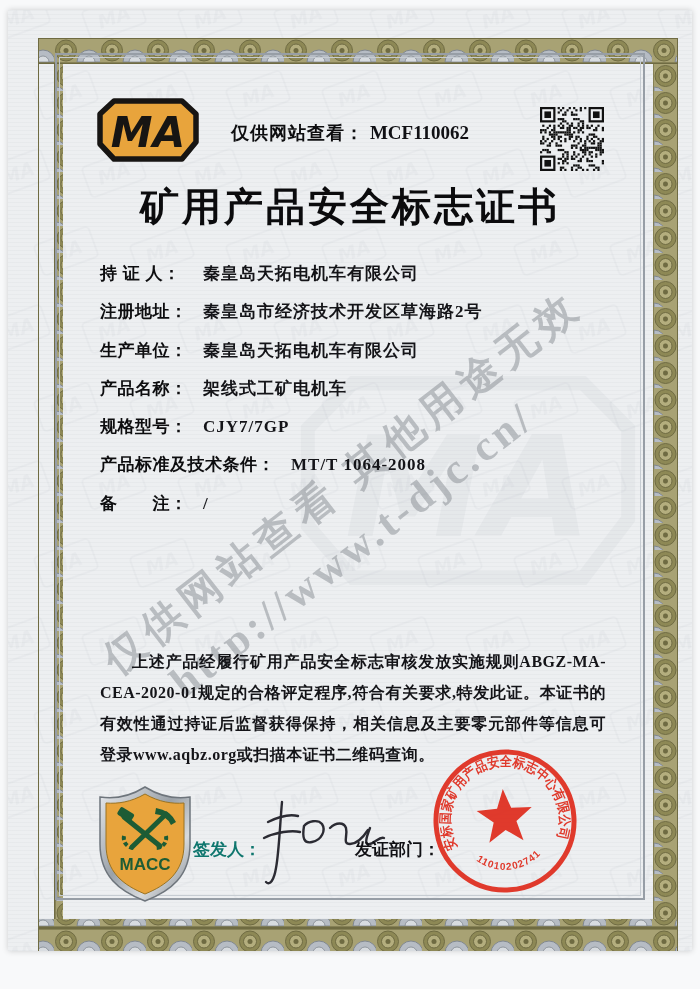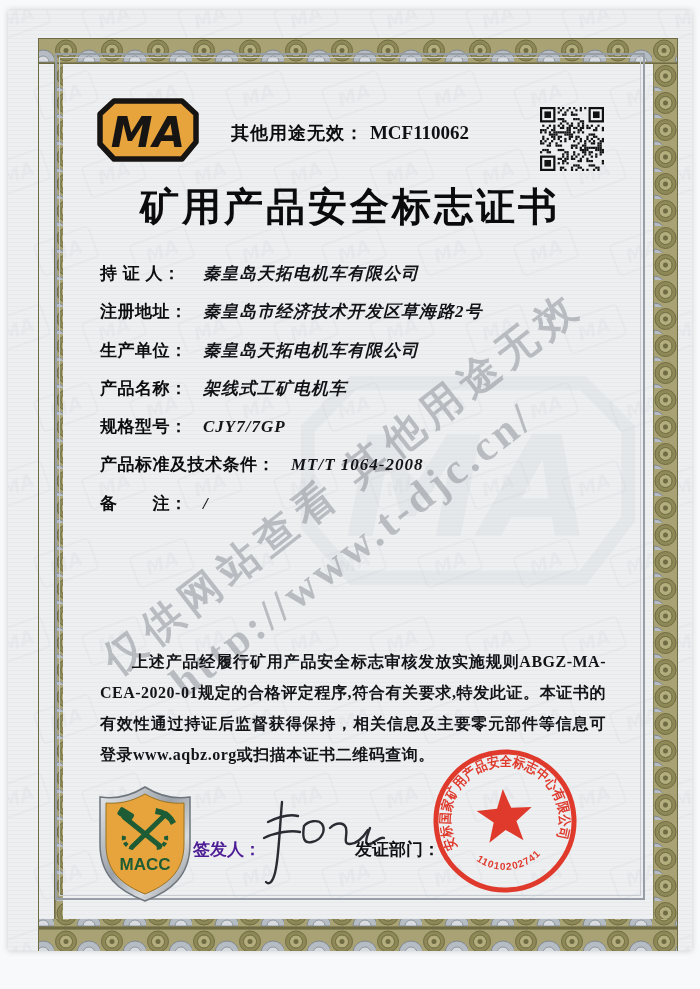--- a/index.html
+++ b/index.html
@@ -29,31 +29,31 @@
   #cert-no{position:absolute;left:0;right:0;top:111px;text-align:center;}
   #cert-no .lbl{font-weight:700;font-size:18px;color:#0d0d0f;letter-spacing:1px;}
   #cert-no .num{font-family:"Liberation Serif",serif;font-weight:700;font-size:19px;color:#101014;margin-left:6px;}
   #qr{position:absolute;left:532px;top:97px;width:64px;height:64px;}
   #doc-title{position:absolute;left:0;right:0;top:170px;text-align:center;
     font-family:"Liberation Serif",serif;font-weight:900;font-size:39px;color:#0b0b0d;letter-spacing:3px;}
   
   #fields{position:absolute;left:92px;top:252px;right:52px;}
   .frow{display:flex;align-items:baseline;height:38.3px;}
   .flabel{font-weight:700;font-size:17px;color:#0d0d0f;width:103px;flex:none;letter-spacing:.5px;}
-  .fvalue{font-family:"Liberation Serif",serif;font-weight:600;font-size:17px;color:#141418;letter-spacing:1px;font-style:italic;}
+  .fvalue{font-family:"Liberation Serif",serif;font-weight:600;font-size:17px;color:#141418;letter-spacing:1px;}
   .frow.long .flabel{width:auto;margin-right:16px;}
   .frow .gap{width:92px;flex:none;}
   
   #statement{position:absolute;left:92px;right:86px;top:636px;
     font-family:"Liberation Serif",serif;font-weight:700;font-size:16px;color:#141418;
     line-height:31px;text-align:justify;text-indent:2em;letter-spacing:.5px;}
   
   #macc{position:absolute;left:86px;top:774px;width:102px;height:120px;}
   #signer{position:absolute;left:185px;top:828px;font-family:"Liberation Serif",serif;
-    font-weight:700;font-size:17px;color:#4c1d95;}
+    font-weight:700;font-size:17px;color:#0f766e;}
   #signature{position:absolute;left:238px;top:784px;width:150px;height:112px;}
   #issuer{position:absolute;left:347px;top:828px;font-family:"Liberation Serif",serif;
     font-weight:700;font-size:17px;color:#101014;}
   #stamp{position:absolute;left:412px;top:726px;width:170px;height:170px;opacity:.92;
     transform:rotate(-4deg);}
 </style>
 </head>
 <body>
 
 <div id="page">
@@ -199,21 +199,21 @@
 
     <div class="wm-diag" id="wm-line1">仅供网站查看 其他用途无效</div>
     <div class="wm-diag" id="wm-line2">http://www.t-djc.cn/</div>
 
     <svg id="ma-logo" viewBox="0 0 112 68">
       <path d="M8,16 L22,3 H90 L104,16 V44 L90,61 H22 L8,46 Z" fill="#e8a43c" stroke="#171513" stroke-width="5.5" stroke-linejoin="round"></path>
       <text x="56" y="49" text-anchor="middle" font-family="DejaVu Sans, sans-serif" font-weight="900" font-style="italic" font-size="42" fill="#171513">MA</text>
     </svg>
 
     <div id="cert-no">
-      <span class="lbl">其他用途无效：</span><span class="num">MCF110062</span>
+      <span class="lbl">仅供网站查看：</span><span class="num">MCF110062</span>
     </div>
 
     <svg id="qr" viewBox="0 0 29 29">
         <rect x="8" y="0" width="1" height="1" fill="#111"></rect>
         <rect x="10" y="0" width="1" height="1" fill="#111"></rect>
         <rect x="13" y="0" width="1" height="1" fill="#111"></rect>
         <rect x="15" y="0" width="1" height="1" fill="#111"></rect>
         <rect x="18" y="0" width="1" height="1" fill="#111"></rect>
         <rect x="20" y="0" width="1" height="1" fill="#111"></rect>
         <rect x="9" y="1" width="1" height="1" fill="#111"></rect>

